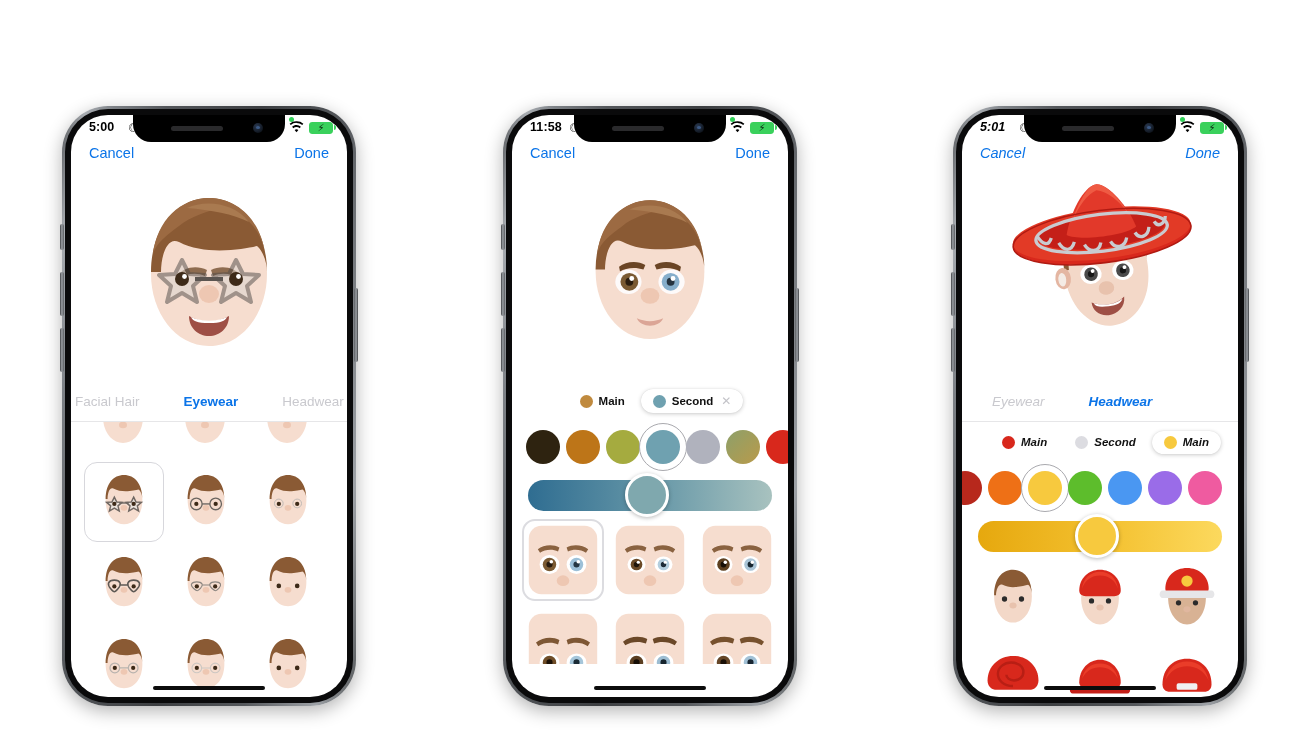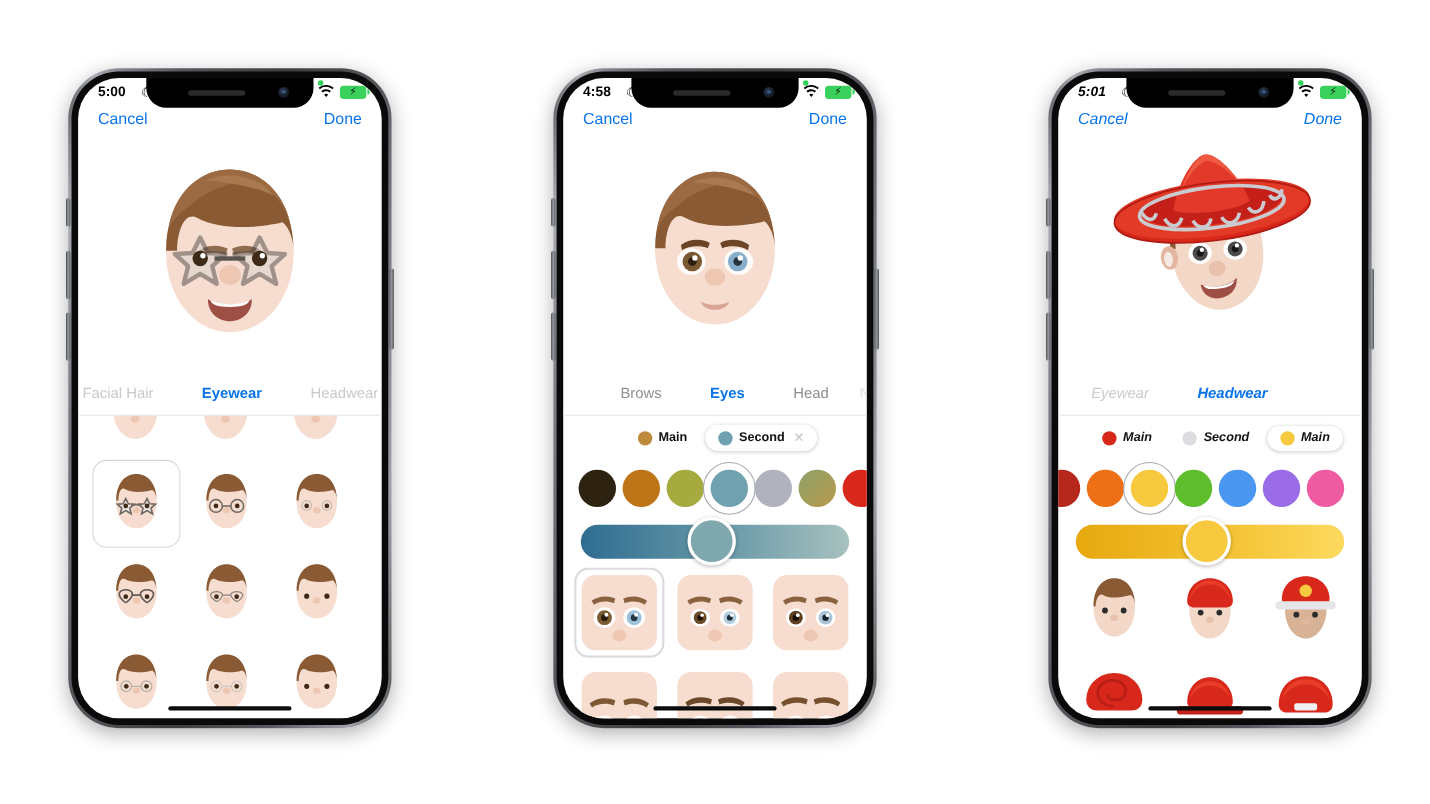--- a/index.html
+++ b/index.html
@@ -4,21 +4,21 @@
 <style>
   html,body{margin:0;padding:0;}
   body{
     width:1300px;height:731px;background:#ffffff;
     font-family:"Liberation Sans","DejaVu Sans",sans-serif;
     overflow:hidden;position:relative;
   }
   .stage{position:absolute;inset:0;}
 
   
-  .phone{position:absolute;width:294px;height:600px;}
+  .phone{position:absolute;width:294px;height:600px;margin-top:44px;}
   .phone .band{
     position:absolute;inset:0;border-radius:46px;
     background:linear-gradient(100deg,#4d4f52 0%,#a9adb2 6%,#7d8186 13%,#53565a 26%,#3c3e41 50%,#55585c 72%,#9ea2a7 90%,#55585a 100%);
     box-shadow:0 5px 18px rgba(0,0,0,.30);
   }
   .phone .band2{
     position:absolute;left:3px;top:3px;right:3px;bottom:3px;border-radius:43px;
     background:#0a0a0b;
   }
   .phone .screen{
@@ -328,21 +328,21 @@
     <div class="btn-side btn-left" style="top:222px;height:44px;"></div>
     <div class="btn-side btn-right" style="top:182px;height:74px;"></div>
 
     <div class="screen">
       <div class="notch">
         <div class="speaker"></div>
         <div class="camera"></div>
       </div>
 
       <div class="statusbar">
-        <div class="sb-time">4:58</div>
+        <div class="sb-time">11:58</div>
         <div class="sb-moon">☾</div>
         <div class="greendot"></div>
         <div class="sb-right">
           <svg class="ic" width="13" height="13" viewBox="0 0 24 24">
               <path d="M21 16v-2l-8-5V3.5A1.5 1.5 0 0 0 11.5 2 1.5 1.5 0 0 0 10 3.5V9l-8 5v2l8-2.5V19l-2 1.5V22l3.5-1 3.5 1v-1.5L13 19v-5.5z" fill="#000"></path>
             </svg>
           <svg class="ic" width="15" height="13" viewBox="0 0 24 20">
               <path d="M12 17.5l3-3.6a4.6 4.6 0 0 0-6 0z" fill="#000"></path>
               <path d="M12 9.2c1.9 0 3.7.7 5.1 1.9l1.9-2.3A10.8 10.8 0 0 0 12 6.1c-2.6 0-5.1.9-7 2.7l1.9 2.3A7.8 7.8 0 0 1 12 9.2z" fill="#000"></path>
               <path d="M12 2.6c3.4 0 6.7 1.3 9.2 3.5l1.8-2.2A16.1 16.1 0 0 0 12 0 16.1 16.1 0 0 0 1 3.9l1.8 2.2A13.6 13.6 0 0 1 12 2.6z" fill="#000"></path>
@@ -378,28 +378,20 @@
             <circle cx="58" cy="109" r="4.2" fill="#2a1c0e"></circle>
             <circle cx="102" cy="109" r="4.2" fill="#25333f"></circle>
             <circle cx="60.5" cy="105.5" r="2.6" fill="#fff"></circle>
             <circle cx="104.5" cy="105.5" r="2.6" fill="#fff"></circle>
             <ellipse cx="80" cy="124" rx="10" ry="8.5" fill="#eec7b2"></ellipse>
             <path d="M66 148c8 4 20 4 28 0-2 5-8 8-14 8s-12-3-14-8z" fill="#dba596"></path>
           </svg>
         </div>
       </div>
 
-      <div class="tabbar">
-        <div class="tabs" style="left:30px;top:3px;">
-          <div class="tab">Brows</div>
-          <div class="tab active">Eyes</div>
-          <div class="tab">Head</div>
-          <div class="tab faded" style="padding:0 6px;opacity:.5;">N</div>
-        </div>
-      </div>
 
       <div class="pills">
         <div class="pill">
           <span class="dot" style="background:#c08a3e;"></span>
           <span class="lbl">Main</span>
         </div>
         <div class="pill sel">
           <span class="dot" style="background:#6fa1b0;"></span>
           <span class="lbl">Second</span>
           <span class="xx">✕</span>

